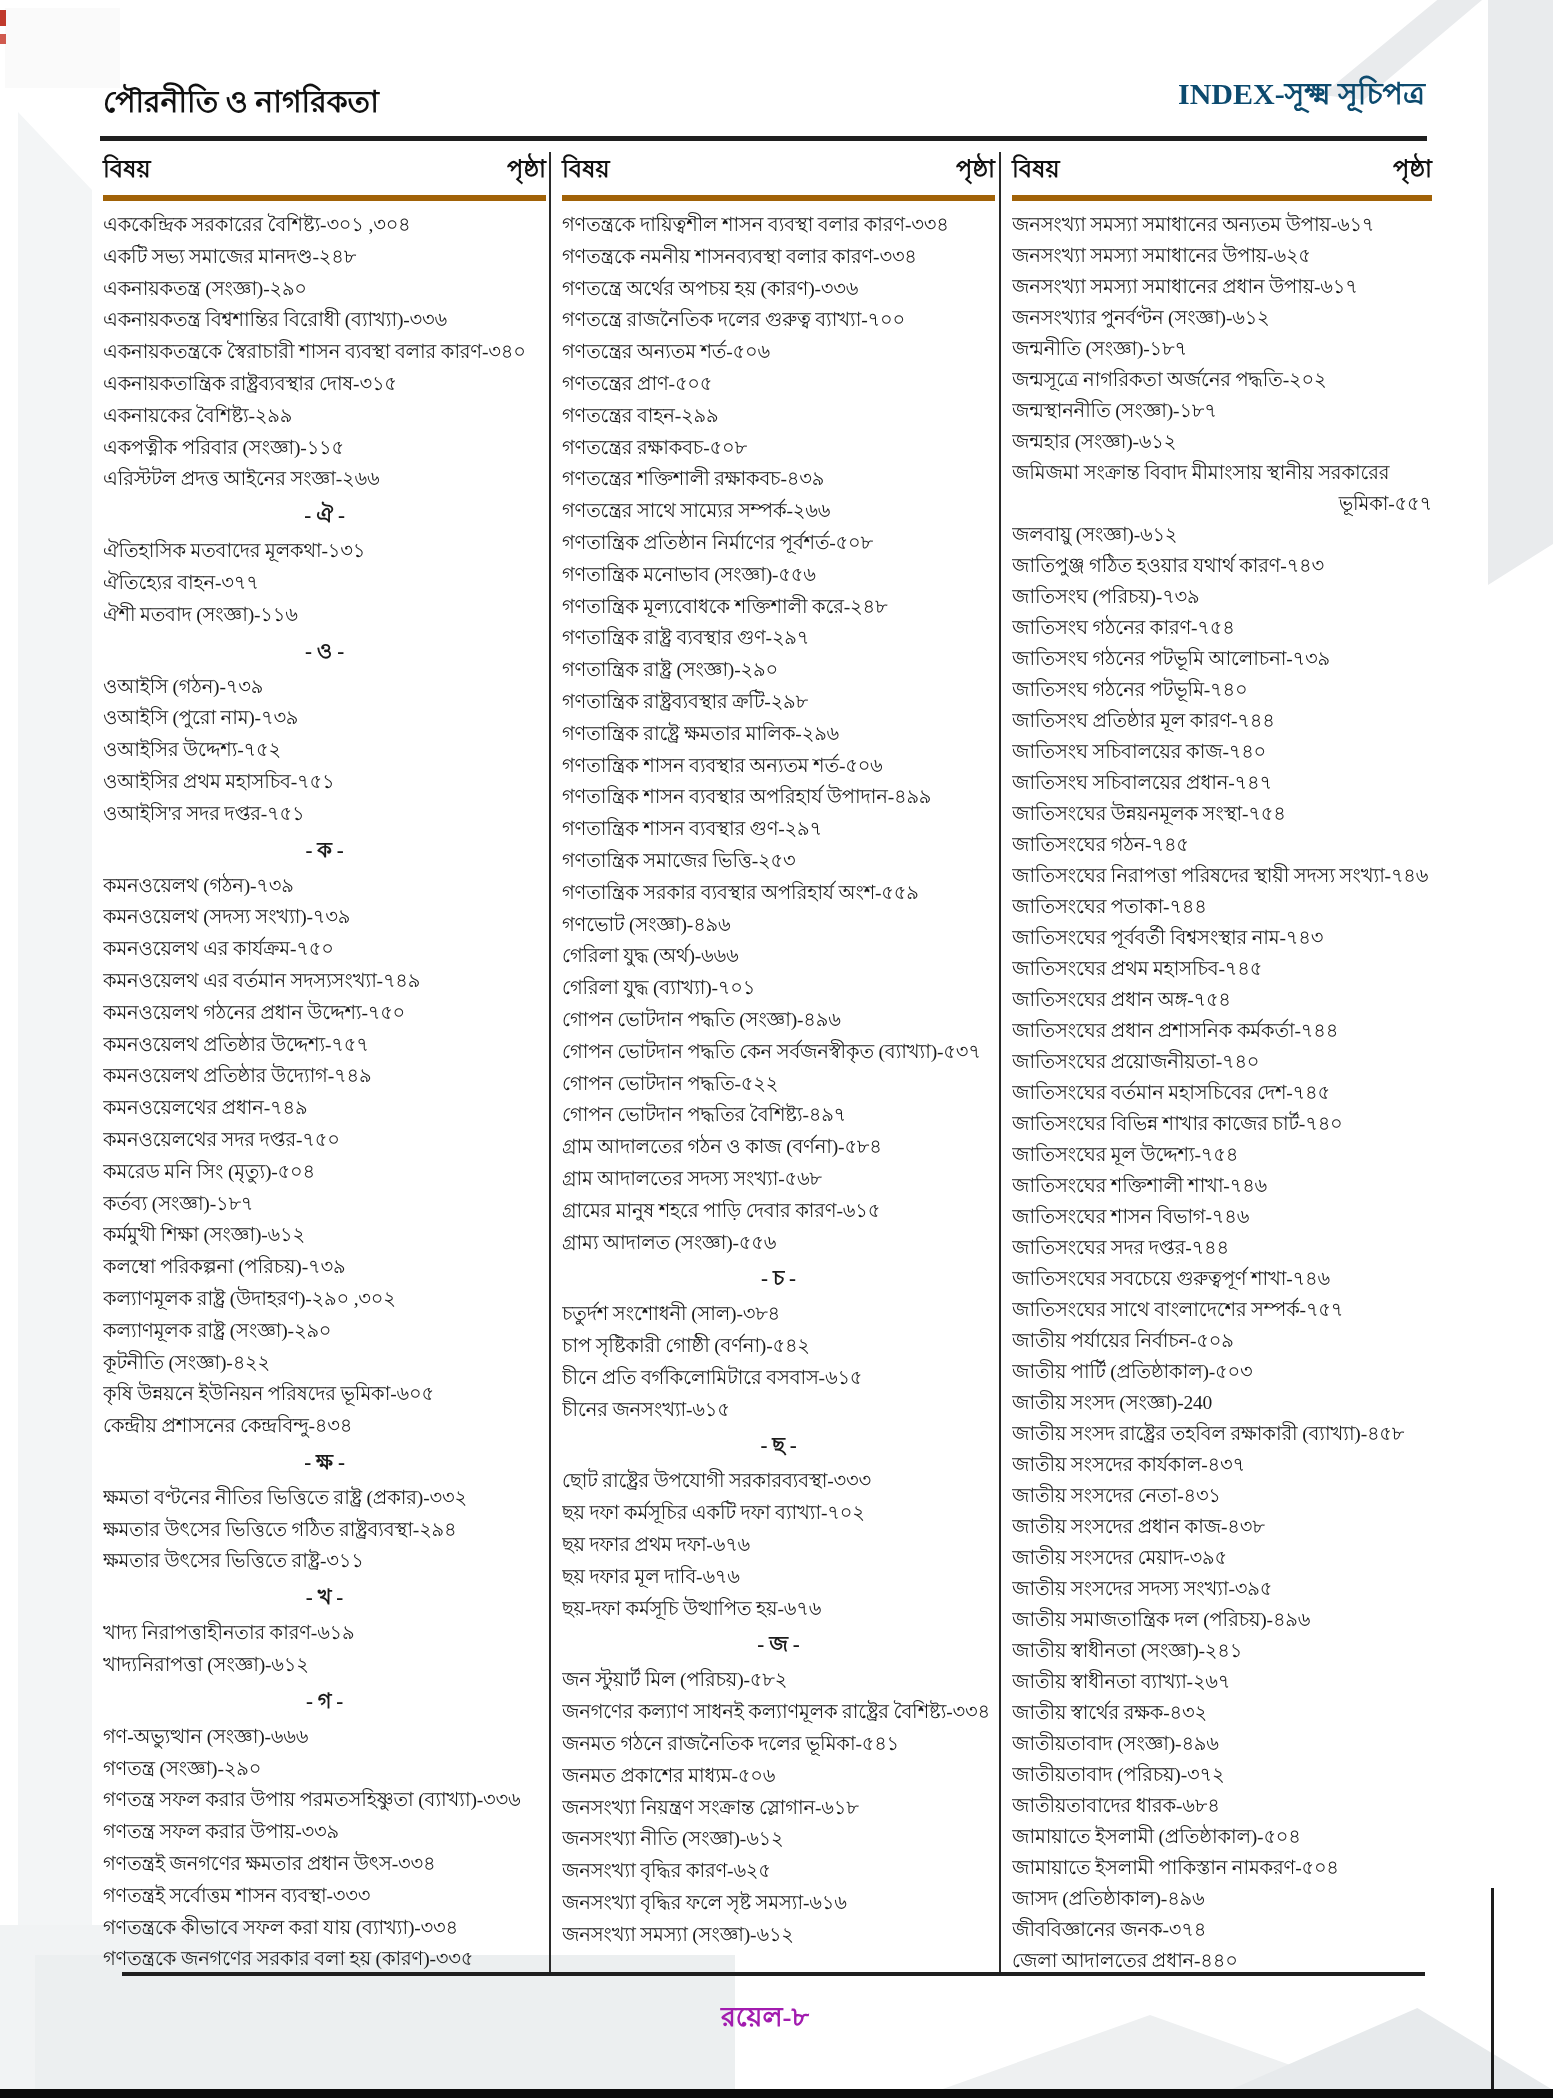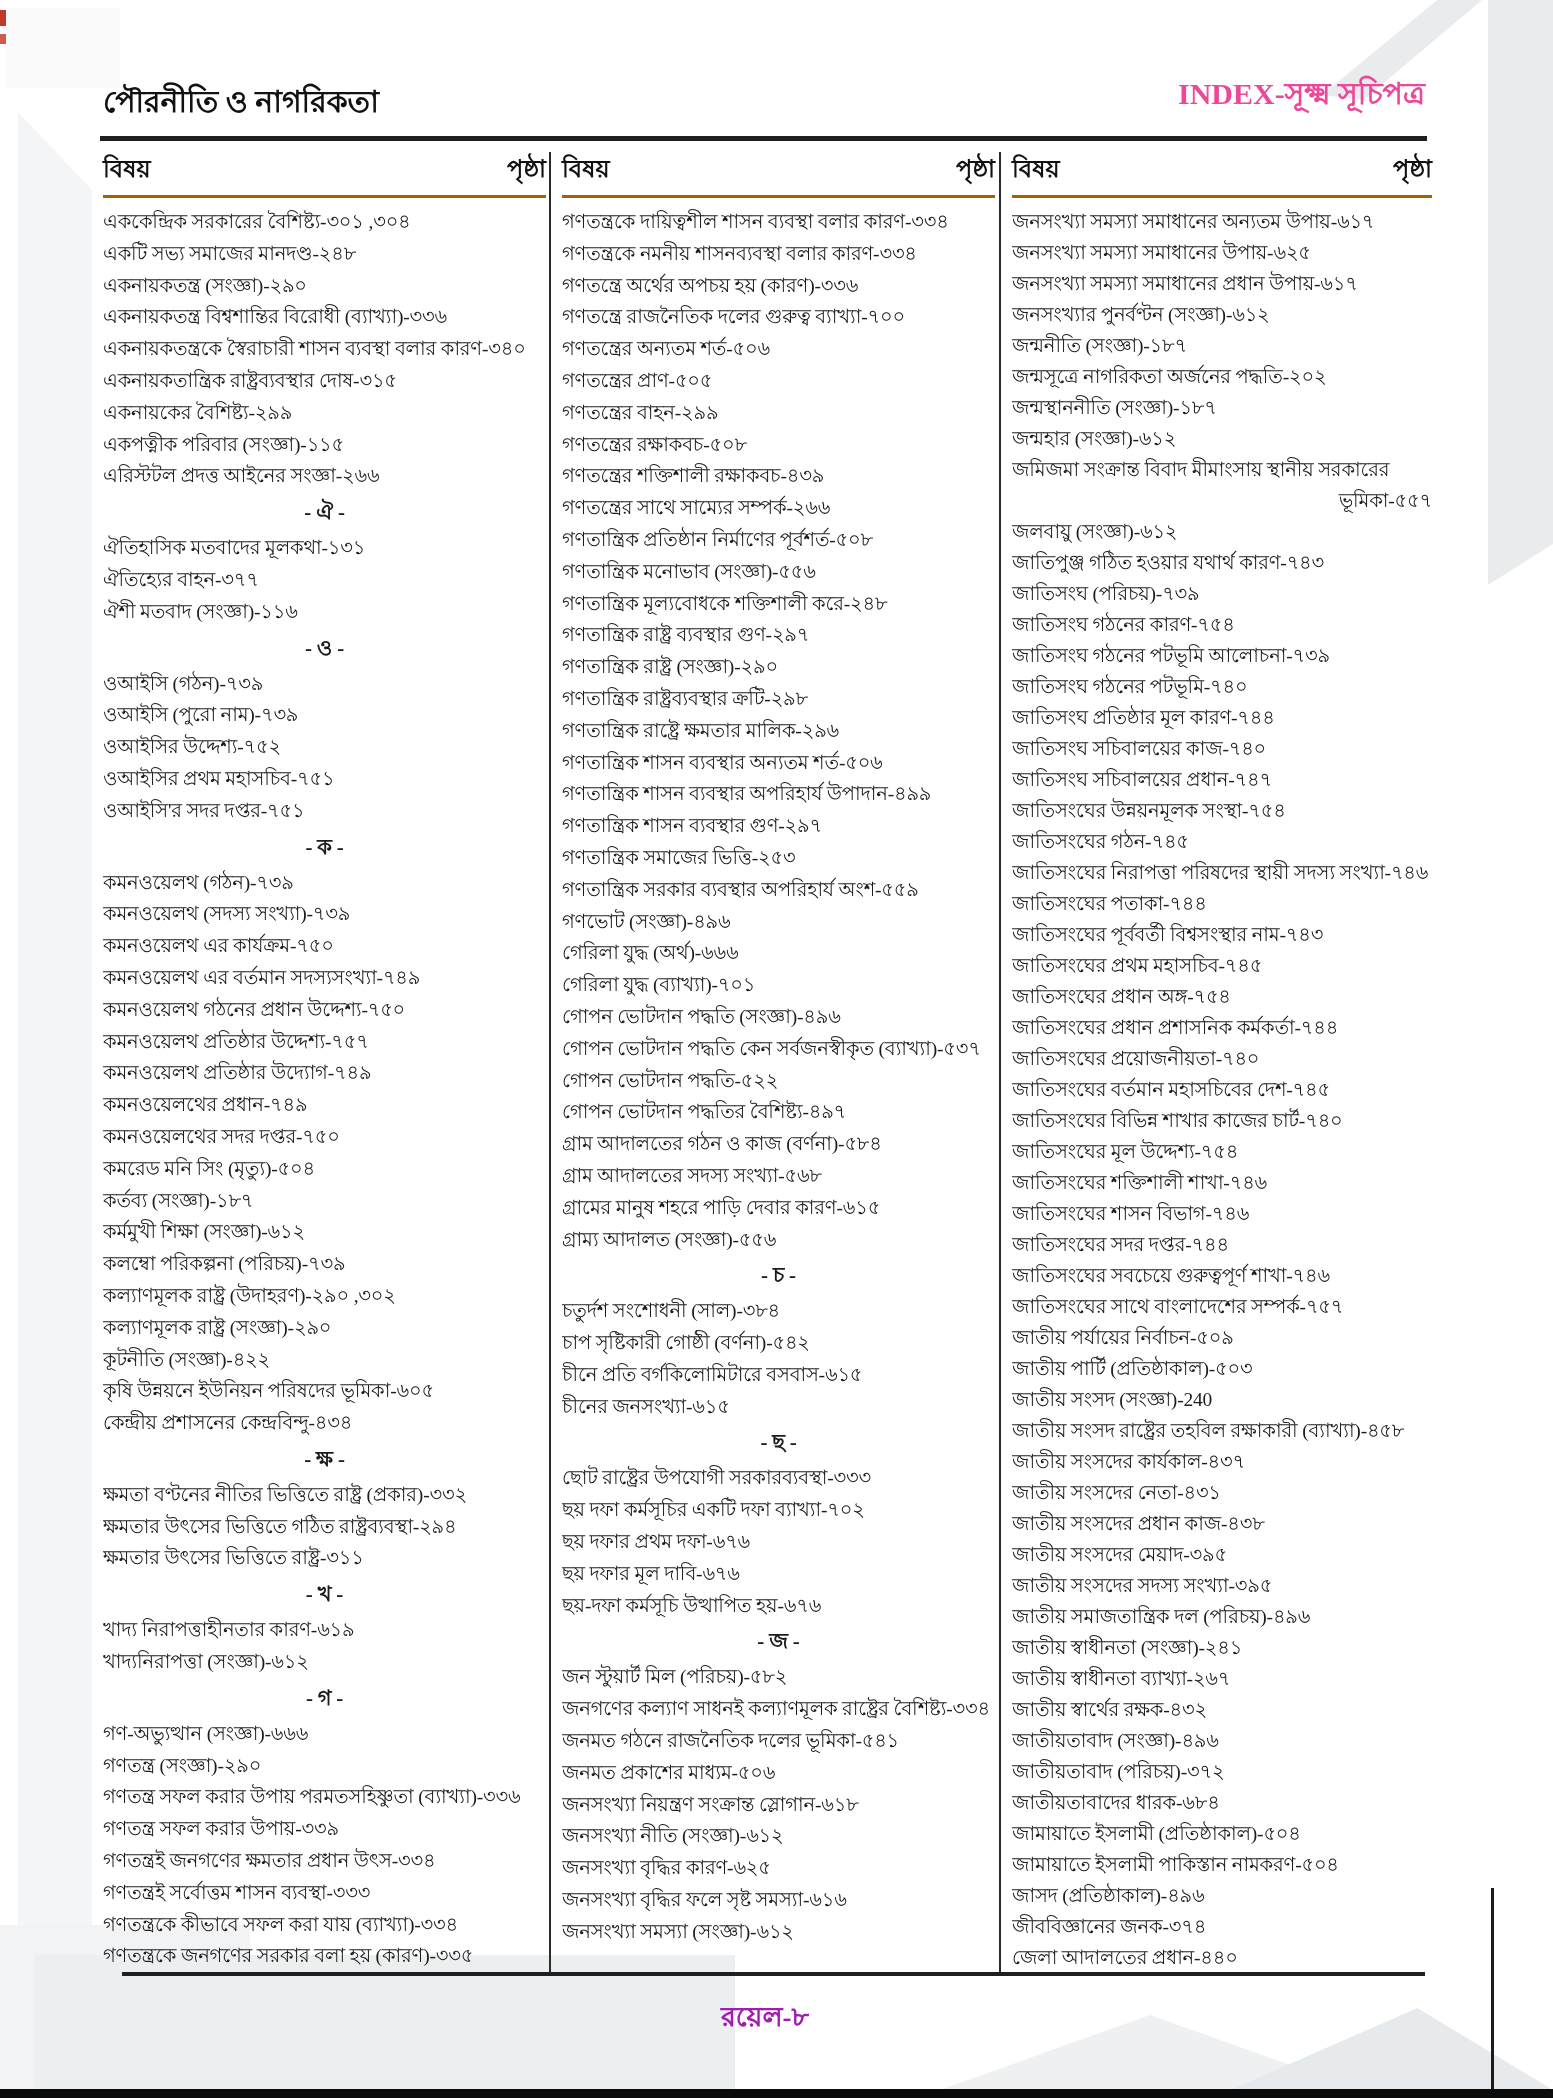--- a/index.html
+++ b/index.html
@@ -21,36 +21,36 @@
   .bl-rect2{left:35px;top:1955px;width:700px;height:135px;background:#eceff0;}
   .br-tri1{left:940px;top:2015px;width:420px;height:75px;background:#eef0f1;
            clip-path:polygon(50% 0,100% 100%,0 100%);}
   .br-tri2{left:1230px;top:2008px;width:323px;height:82px;background:#e7eaec;
            clip-path:polygon(58% 0,100% 100%,0 100%);}
   .br-line{left:1491px;top:1888px;width:3px;height:202px;background:#1c1c1c;}
   .bottom-bar{left:0;top:2089px;width:1553px;height:9px;background:#0b0b0b;}
 
   
   .hdr-left{position:absolute;left:103px;top:70px;font-size:30px;font-weight:bold;color:#111;margin-top:8px;}
-  .hdr-right{position:absolute;right:128px;top:70px;font-size:30px;font-weight:bold;color:#ec4899;}
+  .hdr-right{position:absolute;right:128px;top:70px;font-size:30px;font-weight:bold;color:#0c4a6e;}
   .rule-top{position:absolute;left:100px;top:136px;width:1327px;height:5px;background:#1f1f1f;}
   .rule-bottom{position:absolute;left:122px;top:1972px;width:1303px;height:4px;background:#1f1f1f;}
   .footer-label{position:absolute;left:100px;top:1996px;width:1330px;text-align:center;
                 font-size:27px;font-weight:bold;color:#a21caf;}
 
   .vsep{position:absolute;top:152px;width:2px;height:1820px;background:#2b2b2b;}
   .vsep1{left:549px;} .vsep2{left:999px;}
 
   .col{position:absolute;top:150px;color:#1c1c1c;}
   .col1{left:103px;width:443px;}
   .col2{left:562px;width:433px;}
   .col3{left:1012px;width:420px;}
 
   .col-head{display:flex;justify-content:space-between;font-weight:bold;font-size:24px;
-            padding-bottom:5px;border-bottom:3px solid #a16207;margin-bottom:8px;color:#111;}
+            padding-bottom:5px;border-bottom:6px solid #a16207;margin-bottom:8px;color:#111;}
   .col-list{font-size:19.5px;letter-spacing:-0.2px;}
   .entry{line-height:31.8px;white-space:nowrap;overflow:hidden;}
   .col3 .entry{line-height:31px;}
   .entry .cont{text-align:right;white-space:nowrap;}
   .sec{height:40px;line-height:40px;text-align:center;font-weight:bold;font-size:21px;
        white-space:nowrap;}
 </style>
 </head>
 <body>
 

